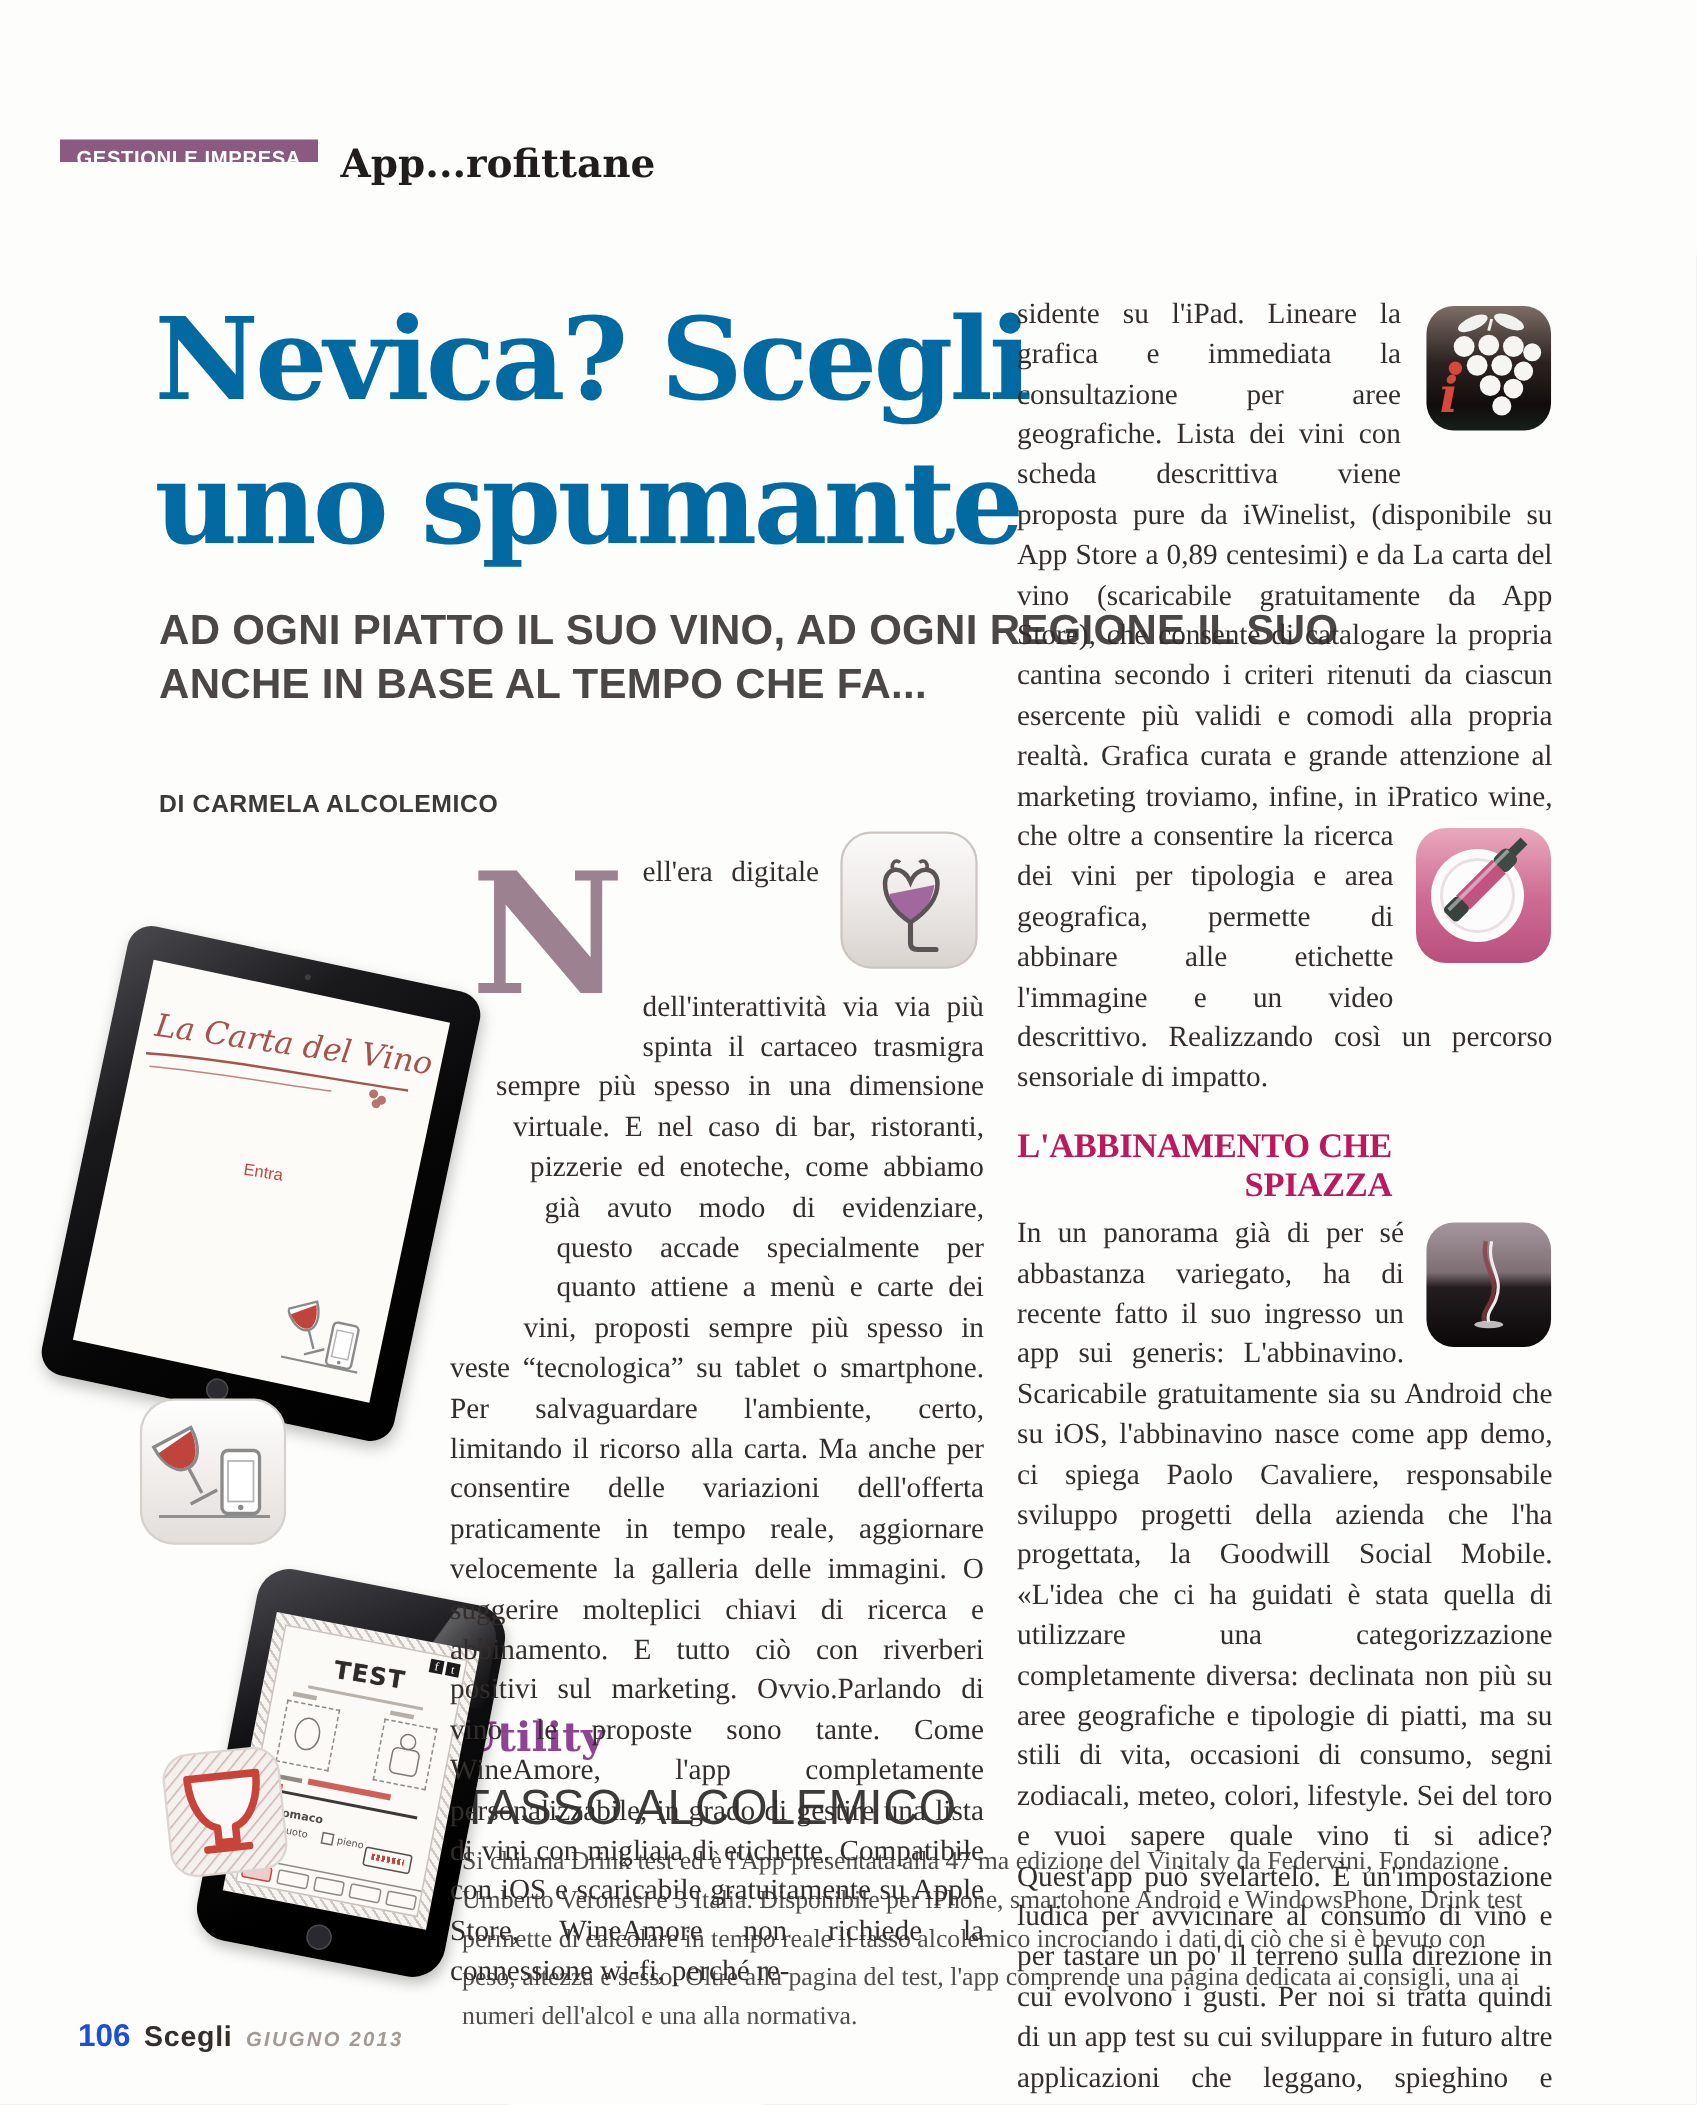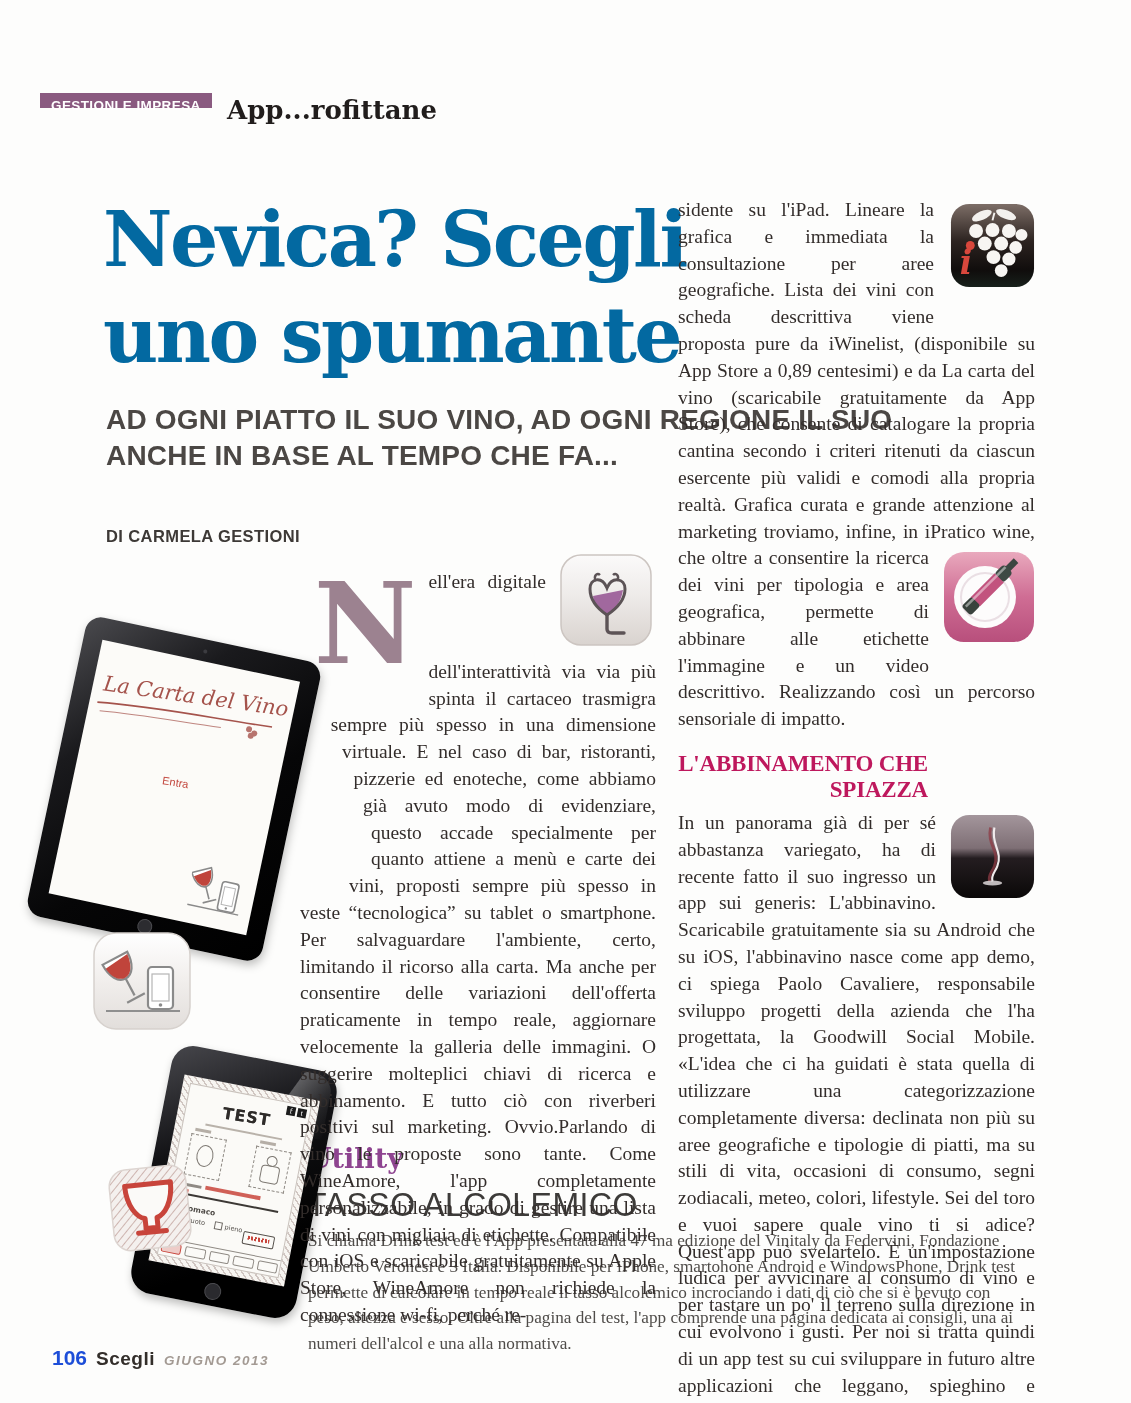--- a/index.html
+++ b/index.html
@@ -128,21 +128,21 @@
   <div class="headline">
     <div>Nevica? Scegli</div>
     <div>uno spumante</div>
   </div>
 
   <div class="standfirst">
     <div>AD OGNI PIATTO IL SUO VINO, AD OGNI REGIONE IL SUO</div>
     <div>ANCHE IN BASE AL TEMPO CHE FA...</div>
   </div>
 
-  <div class="byline">DI CARMELA GESTIONI</div>
+  <div class="byline">DI CARMELA ALCOLEMICO</div>
 
   <div class="col col-left">
     <svg class="icon-float-right icon-wineamore" viewBox="0 0 92 92">
       <defs>
         <linearGradient id="gWA" x1="0" y1="0" x2="0" y2="1">
           <stop offset="0" stop-color="#fbfafa"></stop>
             <stop offset=".45" stop-color="#eeebe9"></stop>
             <stop offset="1" stop-color="#d9d3cf"></stop>
         </linearGradient>
       </defs>

